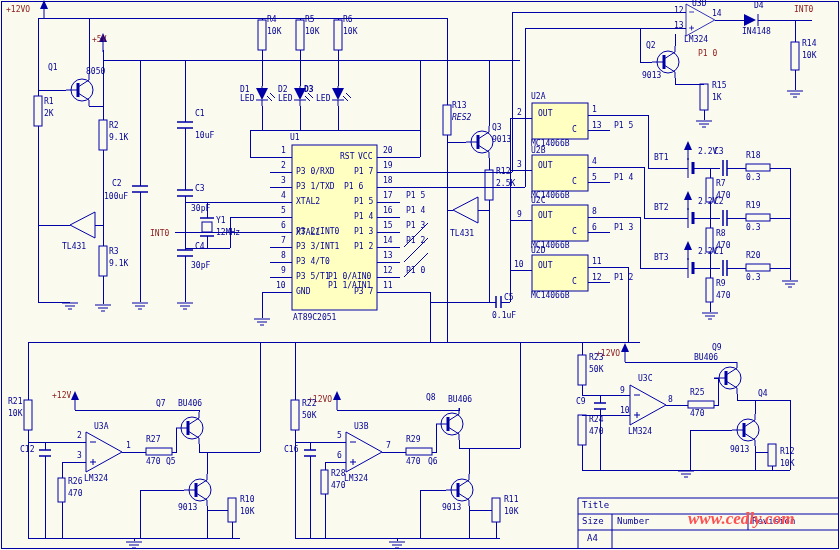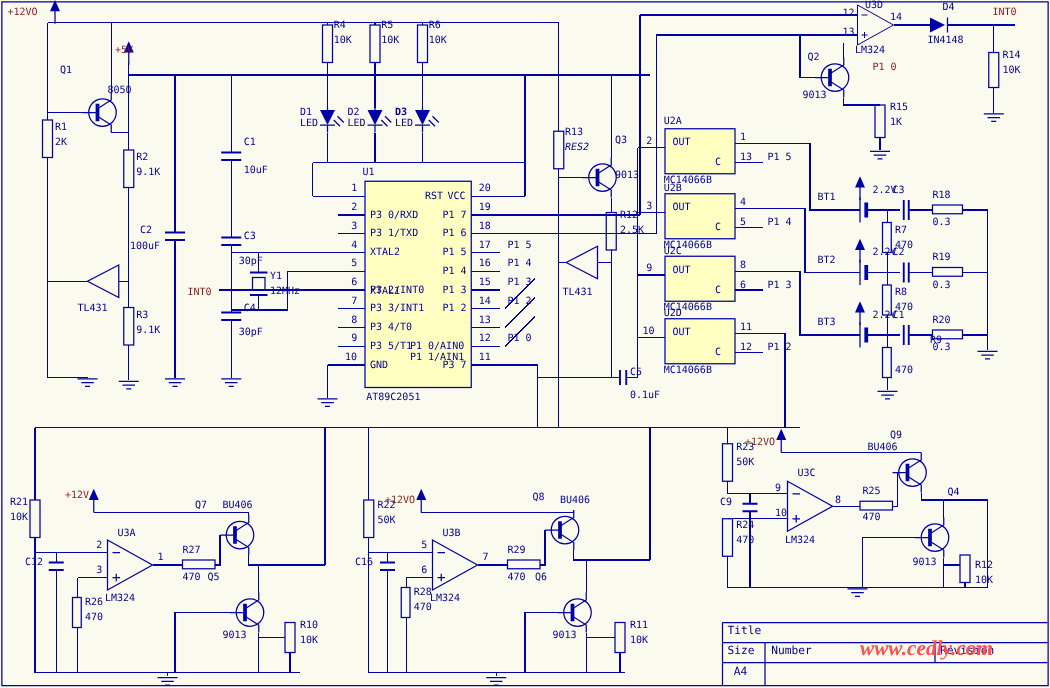--- a/index.html
+++ b/index.html
@@ -212,21 +212,21 @@
 
 <div id="labels">
       <span class="lbl r" style="left: 6px; top: 6px;">+12VO</span>
       <span class="lbl r" style="left: 92px; top: 36px;">+5V</span>
       <span class="lbl r" style="left: 150px; top: 230px;">INT0</span>
       <span class="lbl r" style="left: 794px; top: 6px;">INT0</span>
       <span class="lbl r" style="left: 698px; top: 50px;">P1 0</span>
       <span class="lbl r" style="left: 52px; top: 392px;">+12V</span>
       <span class="lbl r" style="left: 308px; top: 396px;">+12VO</span>
       <span class="lbl r" style="left: 596px; top: 350px;">+12VO</span>
-      <span class="lbl" style="left: 48px; top: 52px;">Q1</span>
+      <span class="lbl" style="left: 48px; top: 64px;">Q1</span>
       <span class="lbl" style="left: 86px; top: 68px;">8050</span>
       <span class="lbl" style="left: 44px; top: 98px;">R1</span>
       <span class="lbl" style="left: 44px; top: 110px;">2K</span>
       <span class="lbl" style="left: 109px; top: 122px;">R2</span>
       <span class="lbl" style="left: 109px; top: 134px;">9.1K</span>
       <span class="lbl" style="left: 195px; top: 110px;">C1</span>
       <span class="lbl" style="left: 195px; top: 132px;">10uF</span>
       <span class="lbl" style="left: 112px; top: 180px;">C2</span>
       <span class="lbl" style="left: 104px; top: 193px;">100uF</span>
       <span class="lbl" style="left: 62px; top: 243px;">TL431</span>
@@ -241,21 +241,21 @@
       <span class="lbl" style="left: 267px; top: 16px;">R4</span>
       <span class="lbl" style="left: 267px; top: 28px;">10K</span>
       <span class="lbl" style="left: 305px; top: 16px;">R5</span>
       <span class="lbl" style="left: 305px; top: 28px;">10K</span>
       <span class="lbl" style="left: 343px; top: 16px;">R6</span>
       <span class="lbl" style="left: 343px; top: 28px;">10K</span>
       <span class="lbl" style="left: 240px; top: 86px;">D1</span>
       <span class="lbl" style="left: 240px; top: 95px;">LED</span>
       <span class="lbl" style="left: 278px; top: 86px;">D2</span>
       <span class="lbl" style="left: 278px; top: 95px;">LED</span>
-      <span class="lbl" style="left: 316px; top: 86px; font-weight: bold;">D3</span>
+      <span class="lbl" style="left: 304px; top: 86px; font-weight: bold;">D3</span>
       <span class="lbl" style="left: 316px; top: 95px;">LED</span>
       <span class="lbl" style="left: 290px; top: 134px;">U1</span>
       <span class="lbl" style="left: 293px; top: 314px;">AT89C2051</span>
       <span class="lbl" style="left: 281px; top: 147px;">1</span>
       <span class="lbl" style="left: 281px; top: 162px;">2</span>
       <span class="lbl" style="left: 281px; top: 177px;">3</span>
       <span class="lbl" style="left: 281px; top: 192px;">4</span>
       <span class="lbl" style="left: 281px; top: 207px;">5</span>
       <span class="lbl" style="left: 281px; top: 222px;">6</span>
       <span class="lbl" style="left: 281px; top: 237px;">7</span>
@@ -267,21 +267,21 @@
       <span class="lbl" style="left: 296px; top: 183px;">P3 1/TXD</span>
       <span class="lbl" style="left: 296px; top: 198px;">XTAL2</span>
       <span class="lbl" style="left: 296px; top: 229px;">XTAL1</span>
       <span class="lbl" style="left: 296px; top: 228px;">P3 2/INT0</span>
       <span class="lbl" style="left: 296px; top: 243px;">P3 3/INT1</span>
       <span class="lbl" style="left: 296px; top: 258px;">P3 4/T0</span>
       <span class="lbl" style="left: 296px; top: 273px;">P3 5/T1</span>
       <span class="lbl" style="left: 296px; top: 288px;">GND</span>
       <span class="lbl" style="left: 358px; top: 153px;">VCC</span>
       <span class="lbl" style="left: 354px; top: 168px;">P1 7</span>
-      <span class="lbl" style="left: 354px; top: 183px;">P1 6</span>
+      <span class="lbl" style="left: 344px; top: 183px;">P1 6</span>
       <span class="lbl" style="left: 354px; top: 198px;">P1 5</span>
       <span class="lbl" style="left: 354px; top: 213px;">P1 4</span>
       <span class="lbl" style="left: 354px; top: 228px;">P1 3</span>
       <span class="lbl" style="left: 354px; top: 243px;">P1 2</span>
       <span class="lbl" style="left: 328px; top: 258px; margin-top: 24px;">P1 1/AIN1</span>
       <span class="lbl" style="left: 328px; top: 273px;">P1 0/AIN0</span>
       <span class="lbl" style="left: 354px; top: 288px;">P3 7</span>
       <span class="lbl" style="left: 383px; top: 147px;">20</span>
       <span class="lbl" style="left: 383px; top: 162px;">19</span>
       <span class="lbl" style="left: 383px; top: 177px;">18</span>
@@ -292,27 +292,27 @@
       <span class="lbl" style="left: 383px; top: 252px;">13</span>
       <span class="lbl" style="left: 383px; top: 267px;">12</span>
       <span class="lbl" style="left: 383px; top: 282px;">11</span>
       <span class="lbl" style="left: 406px; top: 192px;">P1 5</span>
       <span class="lbl" style="left: 406px; top: 207px;">P1 4</span>
       <span class="lbl" style="left: 406px; top: 222px;">P1 3</span>
       <span class="lbl" style="left: 406px; top: 237px;">P1 2</span>
       <span class="lbl" style="left: 406px; top: 267px;">P1 0</span>
       <span class="lbl" style="left: 452px; top: 102px;">R13</span>
       <span class="lbl" style="left: 452px; top: 114px; font-style: italic;">RES2</span>
-      <span class="lbl" style="left: 492px; top: 108px; text-align: center;">Q3</span>
+      <span class="lbl" style="left: 492px; top: 124px; text-align: center;">Q3</span>
       <span class="lbl" style="left: 492px; top: 136px;">9013</span>
       <span class="lbl" style="left: 450px; top: 230px;">TL431</span>
       <span class="lbl" style="left: 496px; top: 168px;">R12</span>
       <span class="lbl" style="left: 496px; top: 180px;">2.5K</span>
       <span class="lbl" style="left: 504px; top: 294px;">C5</span>
-      <span class="lbl" style="left: 504px; top: 312px;">0.1uF</span>
+      <span class="lbl" style="left: 492px; top: 312px;">0.1uF</span>
       <span class="lbl" style="left: 531px; top: 93px;">U2A</span>
       <span class="lbl" style="left: 538px; top: 110px;">OUT</span>
       <span class="lbl" style="left: 572px; top: 126px;">C</span>
       <span class="lbl" style="left: 517px; top: 109px;">2</span>
       <span class="lbl" style="left: 592px; top: 106px;">1</span>
       <span class="lbl" style="left: 592px; top: 122px;">13</span>
       <span class="lbl" style="left: 614px; top: 122px;">P1 5</span>
       <span class="lbl" style="left: 531px; top: 140px;">MC14066B</span>
       <span class="lbl" style="left: 531px; top: 147px;">U2B</span>
       <span class="lbl" style="left: 538px; top: 162px;">OUT</span>
@@ -363,21 +363,21 @@
       <span class="lbl" style="left: 714px; top: 198px;">C2</span>
       <span class="lbl" style="left: 746px; top: 202px;">R19</span>
       <span class="lbl" style="left: 746px; top: 224px;">0.3</span>
       <span class="lbl" style="left: 716px; top: 230px;">R8</span>
       <span class="lbl" style="left: 716px; top: 242px;">470</span>
       <span class="lbl" style="left: 654px; top: 254px;">BT3</span>
       <span class="lbl" style="left: 698px; top: 248px;">2.2V</span>
       <span class="lbl" style="left: 714px; top: 248px;">C1</span>
       <span class="lbl" style="left: 746px; top: 252px;">R20</span>
       <span class="lbl" style="left: 746px; top: 274px;">0.3</span>
-      <span class="lbl" style="left: 716px; top: 268px; margin-left: 28px;">R9</span>
+      <span class="lbl" style="left: 716px; top: 280px;">R9</span>
       <span class="lbl" style="left: 716px; top: 292px;">470</span>
       <span class="lbl" style="left: 8px; top: 398px;">R21</span>
       <span class="lbl" style="left: 8px; top: 410px;">10K</span>
       <span class="lbl" style="left: 20px; top: 446px;">C12</span>
       <span class="lbl" style="left: 94px; top: 423px;">U3A</span>
       <span class="lbl" style="left: 77px; top: 432px;">2</span>
       <span class="lbl" style="left: 77px; top: 452px;">3</span>
       <span class="lbl" style="left: 126px; top: 442px;">1</span>
       <span class="lbl" style="left: 84px; top: 475px;">LM324</span>
       <span class="lbl" style="left: 146px; top: 436px;">R27</span>

